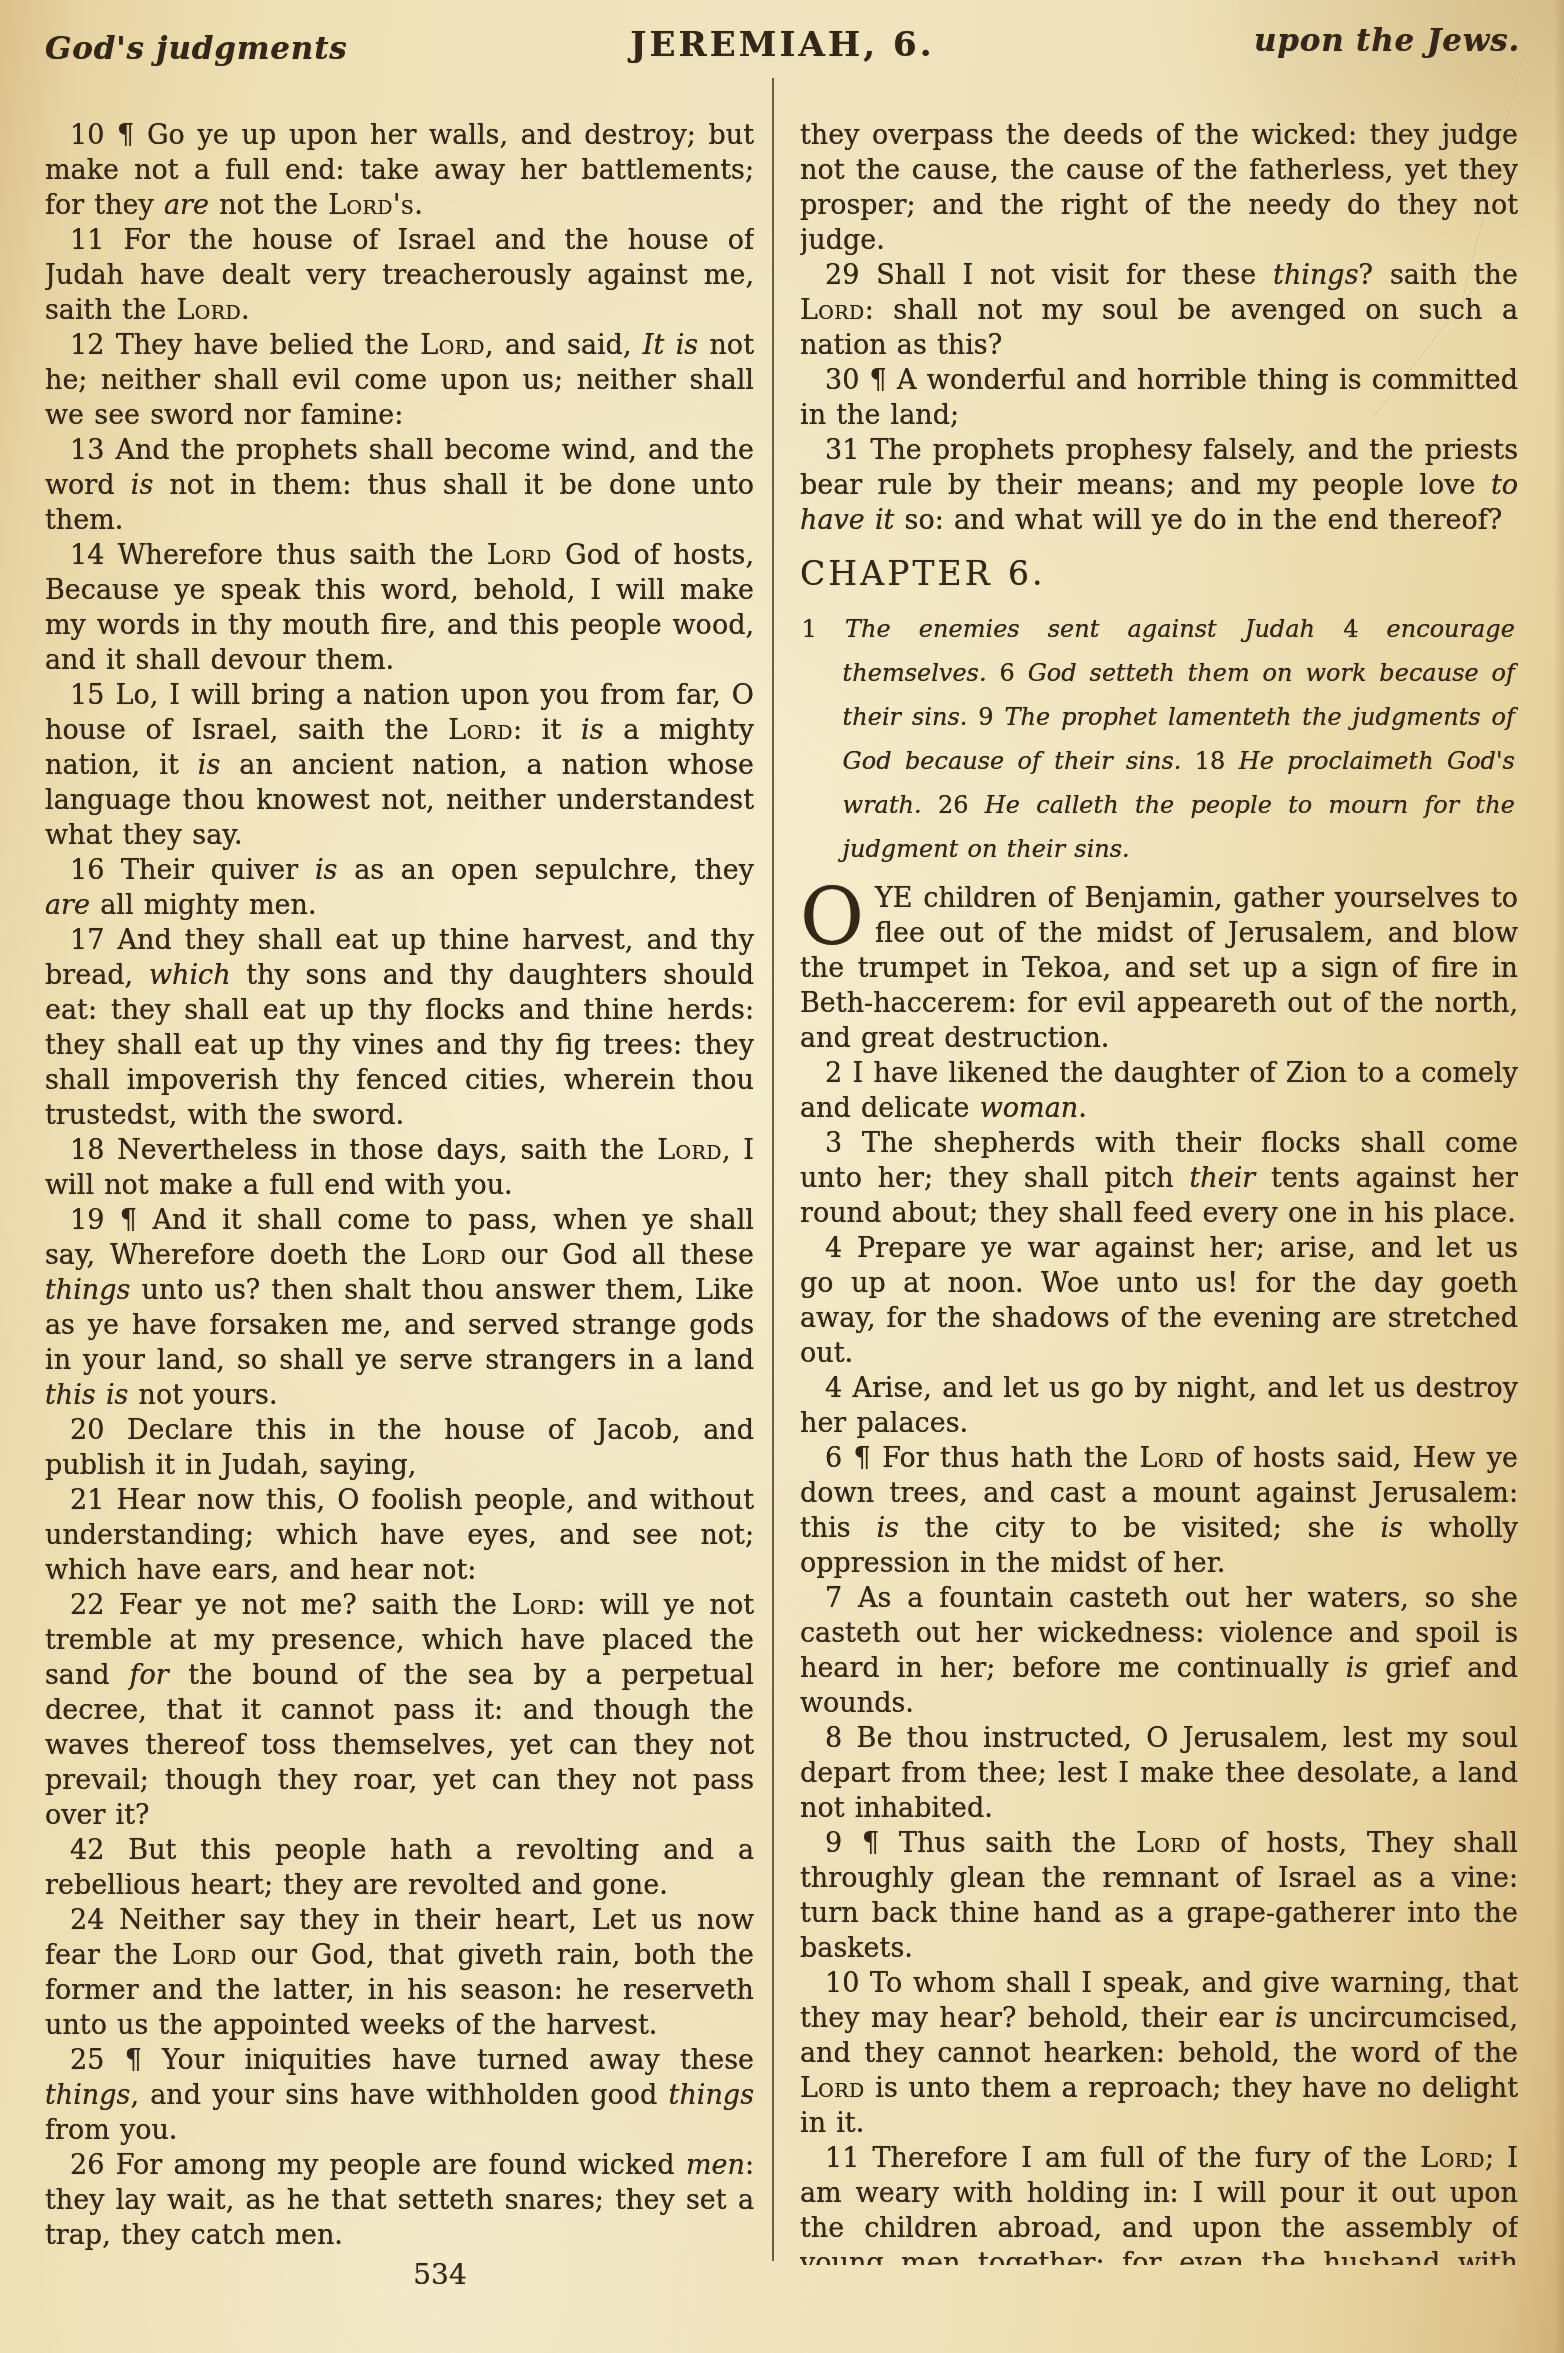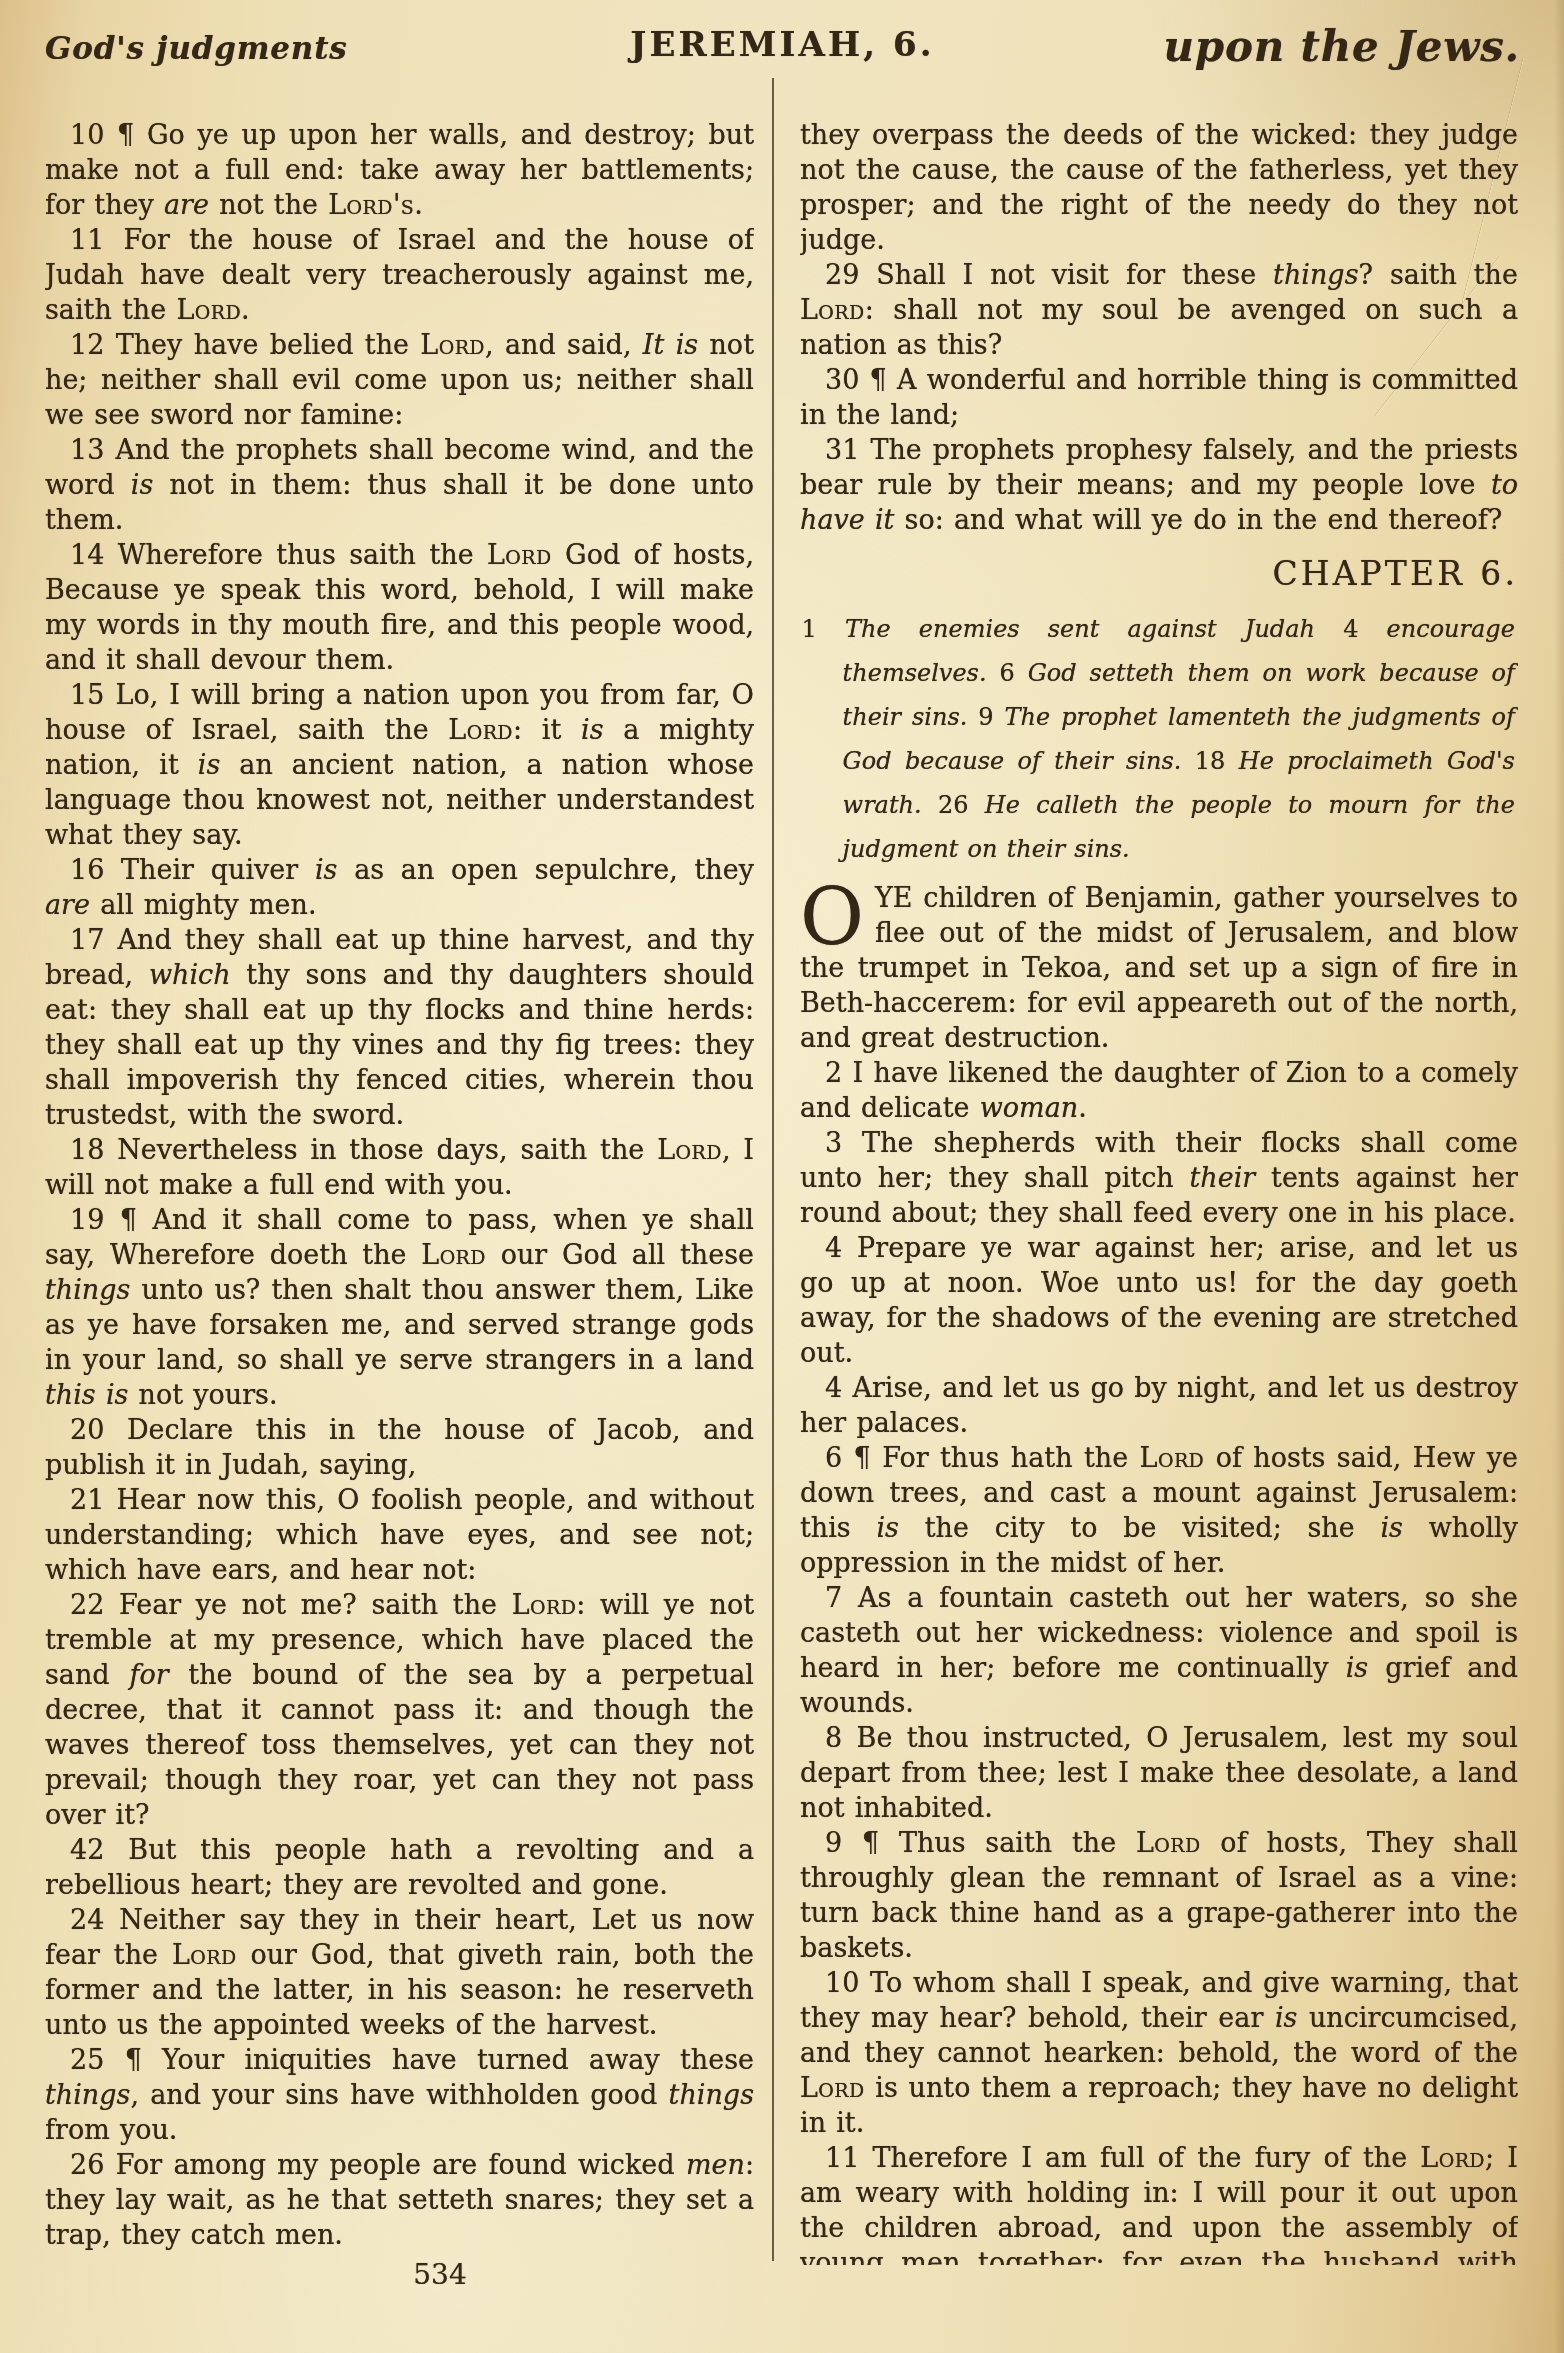--- a/index.html
+++ b/index.html
@@ -17,36 +17,36 @@
   .page{position:absolute;inset:0;}
   
   .crease{position:absolute;background:linear-gradient(90deg,rgba(150,115,65,0.0),rgba(150,115,65,0.35),rgba(255,248,225,0.45),rgba(150,115,65,0.0));pointer-events:none;}
   .crease1{width:2.3px;height:258px;left:1491px;top:55px;transform:rotate(14deg);}
   .crease2{width:2.3px;height:203px;left:1436px;top:235px;transform:rotate(38deg);}
   .edge-shade{position:absolute;top:0;right:0;width:11px;height:2354px;background:linear-gradient(90deg,rgba(120,85,45,0.0),rgba(120,85,45,0.22));}
 
   .running-head{position:absolute;top:22px;left:45px;right:45px;height:47px;}
   .rh-left{position:absolute;left:0;top:7.8px;font-size:31px;font-weight:bold;font-style:italic;letter-spacing:0.8px;text-shadow:0 0 0.8px rgba(50,35,20,0.6);}
   .rh-center{position:absolute;left:50%;transform:translateX(-50%);top:1.6px;font-size:34px;font-weight:bold;letter-spacing:3.1px;text-shadow:0 0 0.8px rgba(50,35,20,0.6);}
-  .rh-right{position:absolute;right:0;top:0;font-size:42px;font-weight:bold;font-style:italic;letter-spacing:0.8px;text-shadow:0 0 0.8px rgba(50,35,20,0.6);}
+  .rh-right{position:absolute;right:0;top:0;font-size:31px;font-weight:bold;font-style:italic;letter-spacing:0.8px;text-shadow:0 0 0.8px rgba(50,35,20,0.6);}
 
   .column-rule{position:absolute;left:772px;top:78px;width:1.6px;height:2183px;background:rgba(62,46,26,0.75);}
 
   .col{position:absolute;top:117px;font-size:27px;line-height:35px;text-align:justify;overflow:hidden;
        text-shadow:0 0 0.7px rgba(52,38,20,0.85);word-spacing:1.6px;}
   .col-left{left:45px;width:709px;height:2148px;}
   .col-right{left:800px;width:718px;height:2148px;}
 
   p.verse{margin:0;text-indent:25px;}
   p.verse.noindent{text-indent:0;}
   .it{font-style:italic;}
   .sc{font-variant-caps:small-caps;letter-spacing:0.4px;}
   .up{font-style:normal;}
 
-  .chapter-heading{text-align:right;font-size:33px;letter-spacing:3.1px;margin:19px 0 15.6px 0;text-indent:0;
+  .chapter-heading{text-align:left;font-size:33px;letter-spacing:3.1px;margin:19px 0 15.6px 0;text-indent:0;
        text-shadow:0 0 0.8px rgba(50,35,20,0.7);}
   p.summary{font-style:italic;font-size:24px;line-height:44px;margin:0 3.1px 9.4px 1.6px;
        padding-left:41px;text-indent:-41px;text-align:justify;}
 
   .dropcap{float:left;font-size:78px;line-height:64px;padding:4.7px 11px 0 0;text-shadow:0 0 0.8px rgba(50,35,20,0.7);}
 
   .page-number{position:absolute;left:362px;top:2258px;width:156px;text-align:center;font-size:28px;
        text-shadow:0 0 0.8px rgba(50,35,20,0.6);}
 </style>
 </head>

